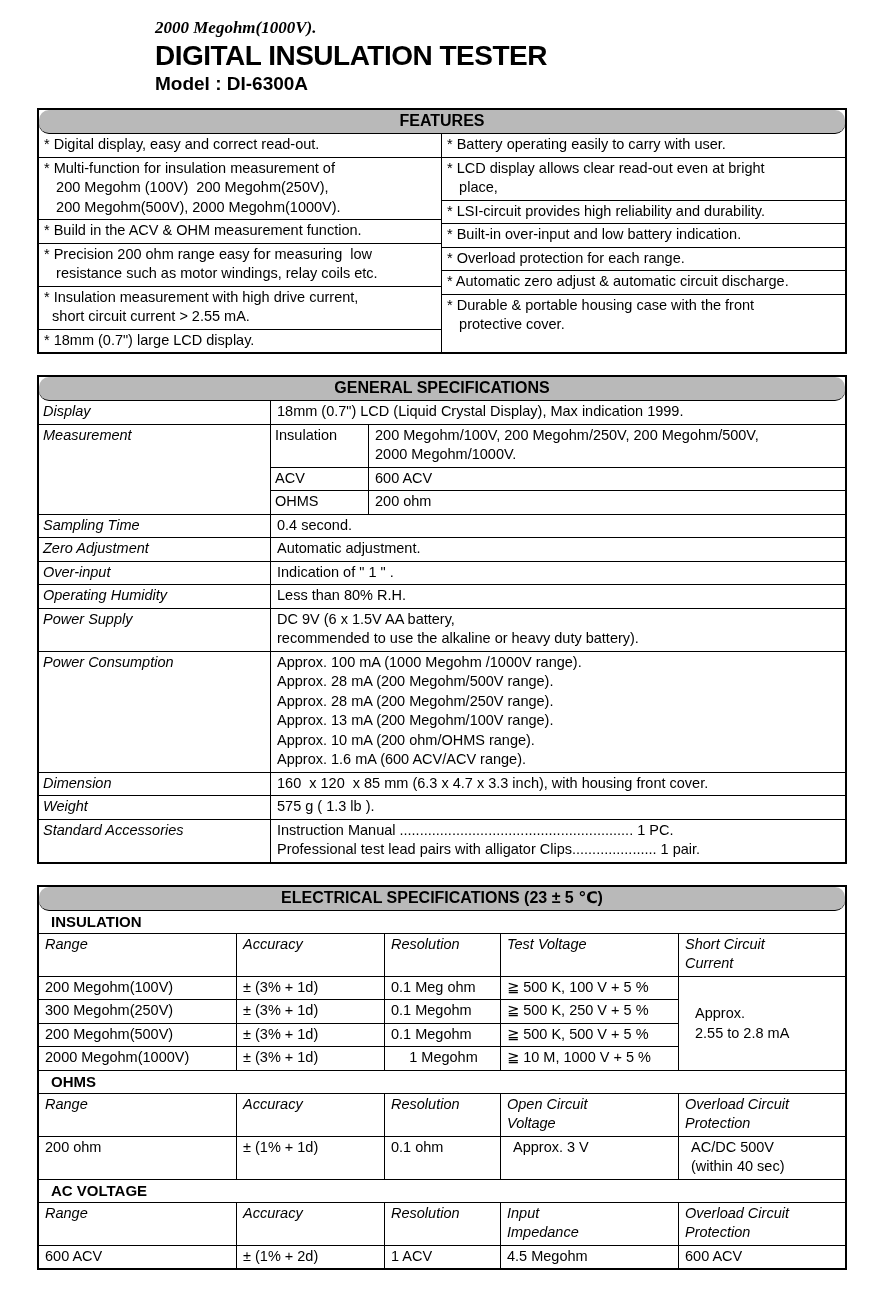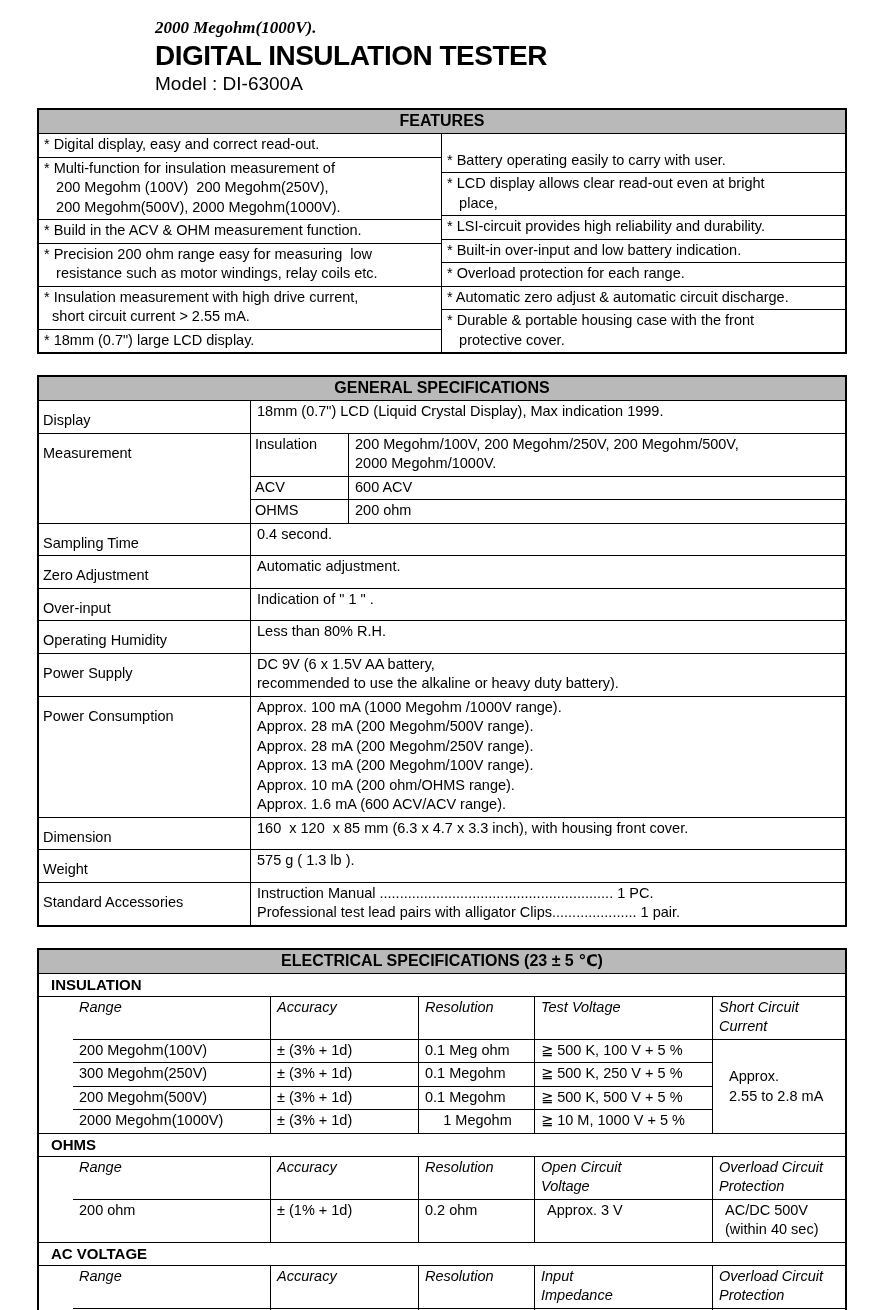--- a/index.html
+++ b/index.html
@@ -14,65 +14,65 @@
   
   .doc-header { margin-left: 155px; }
   .doc-subtitle {
     font-family: "Liberation Serif", "DejaVu Serif", serif;
     font-style: italic; font-weight: bold; font-size: 17px; line-height: 20px;
   }
   .doc-title {
     font-size: 28px; font-weight: bold; line-height: 33px; letter-spacing: -0.5px;
     margin-top: 1px;
   }
-  .doc-model { font-size: 19px; font-weight: normal; line-height: 22px; margin-top: 1px; }
+  .doc-model { font-size: 19px; font-weight: bold; line-height: 22px; margin-top: 1px; }
 
   
   .tbl { margin-left: 37px; width: 810px; border: 2px solid #000; background: #fff; }
   .tbar {
     background: #b9b9b9; border-bottom: 1px solid #000;
     text-align: center; font-weight: bold; font-size: 16px;
-    padding: 2px 0 3px; line-height: 18px;
+    padding: 2px 0 3px; line-height: 18px; border-radius: 10px;
   }
 
   
   .features { margin-top: 13px; }
-  .fcols { display: flex; align-items: flex-end; }
+  .fcols { display: flex; align-items: flex-start; }
   .fcol { width: 50%; display: flex; flex-direction: column; }
   .fcol-left { border-right: 1px solid #000; }
   .fcell {
     border-bottom: 1px solid #000;
     font-size: 14.5px; line-height: 19.5px;
     padding: 1px 3px 2px 5px; white-space: pre-wrap;
   }
   .fcol .fcell:last-child { border-bottom: none; flex: 1; }
 
   
   .general { margin-top: 21px; }
   .grow { display: flex; border-bottom: 1px solid #000; font-size: 14.5px; line-height: 19.5px; }
   .general .grow:last-child { border-bottom: none; }
-  .glabel { width: 212px; flex-shrink: 0; border-right: 1px solid #000; padding: 10px 4px 2px; }
+  .glabel { width: 232px; flex-shrink: 0; border-right: 1px solid #000; padding: 1px 4px 2px; font-style: italic; }
   .gval { flex: 1; padding: 1px 4px 2px 6px; white-space: pre-wrap; }
   .mrows { flex: 1; display: flex; flex-direction: column; }
   .mrow { display: flex; border-bottom: 1px solid #000; }
   .mrow:last-child { border-bottom: none; }
   .msub { width: 98px; flex-shrink: 0; border-right: 1px solid #000; padding: 1px 4px 2px; }
   .mval { flex: 1; padding: 1px 4px 2px 6px; white-space: pre-wrap; }
 
   
   .electrical { margin-top: 21px; }
   .seclabel {
     font-weight: bold; font-size: 15px; line-height: 18px;
     padding: 2px 0 2px 12px; border-bottom: 1px solid #000;
   }
   .egrid {
     display: grid;
     grid-template-columns: 198px 148px 116px 178px 1fr;
     border-bottom: 1px solid #000;
-    font-size: 14.5px; line-height: 19.5px; padding-left: 34px;
+    font-size: 14.5px; line-height: 19.5px;
   }
   .egrid.last { border-bottom: none; }
   .c {
     padding: 1px 4px 2px 6px;
     border-right: 1px solid #000; border-bottom: 1px solid #000;
     white-space: pre-wrap;
   }
   .c.nr { border-right: none; }
   .c.nb { border-bottom: none; }
   .c.hdr { font-style: italic; }
@@ -239,21 +239,21 @@
       <div class="c hdr">Range</div>
       <div class="c hdr">Accuracy</div>
       <div class="c hdr">Resolution</div>
       <div class="c hdr">Open Circuit
 Voltage</div>
       <div class="c hdr nr">Overload Circuit
 Protection</div>
 
       <div class="c nb">200 ohm</div>
       <div class="c nb">± (1% + 1d)</div>
-      <div class="c nb">0.2 ohm</div>
+      <div class="c nb">0.1 ohm</div>
       <div class="c nb ind">Approx. 3 V</div>
       <div class="c nb nr ind">AC/DC 500V
 (within 40 sec)</div>
     </div>
 
     <div class="seclabel">AC VOLTAGE</div>
     <div class="egrid last">
       <div class="c hdr">Range</div>
       <div class="c hdr">Accuracy</div>
       <div class="c hdr">Resolution</div>

